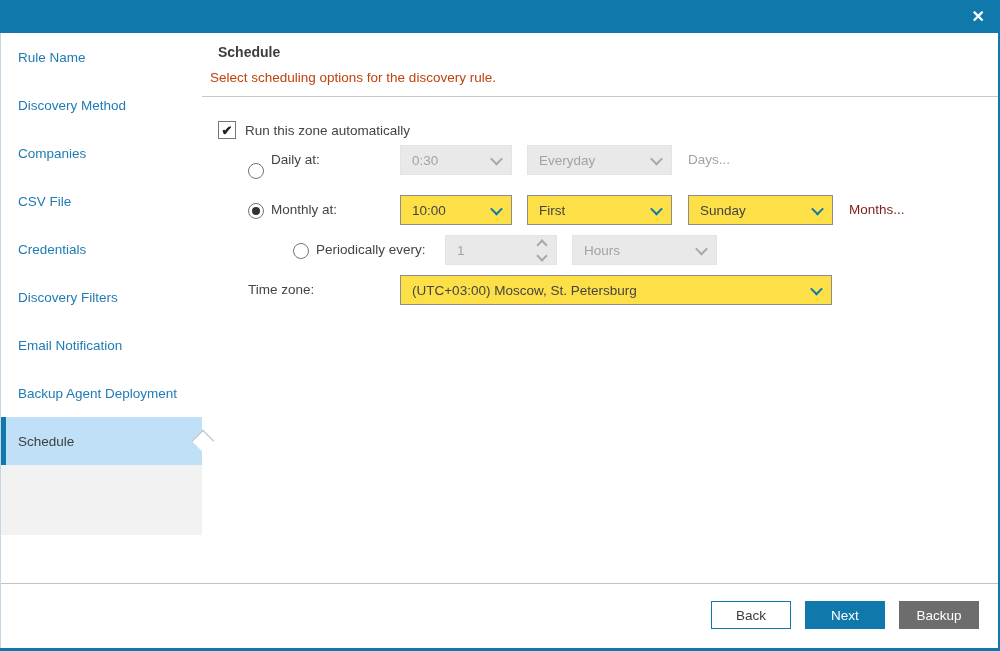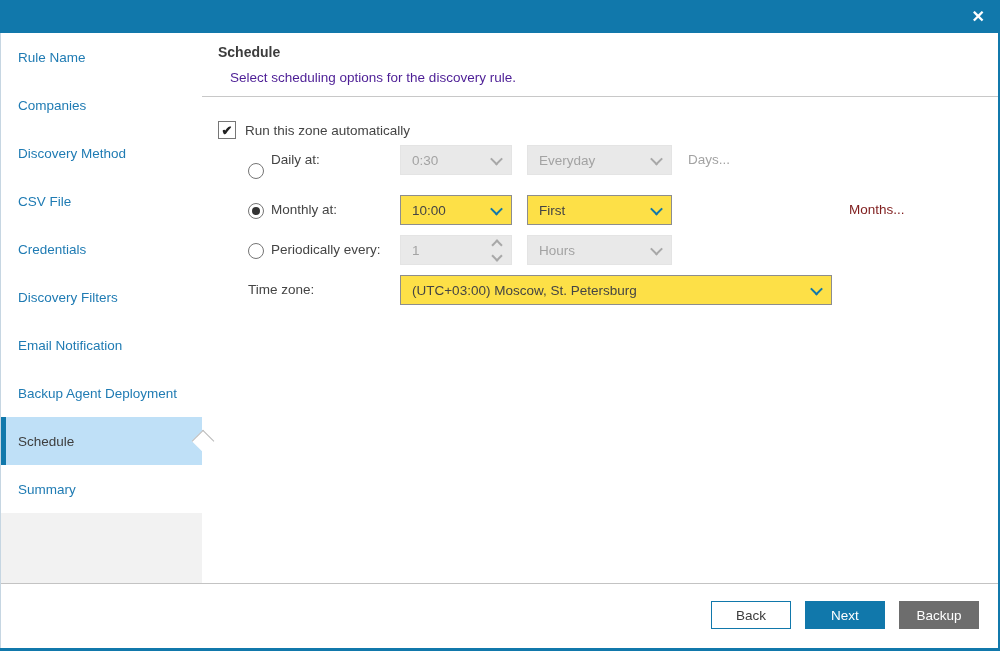--- a/index.html
+++ b/index.html
@@ -24,21 +24,21 @@
     color:#1f7bb3;font-size:13.5px;cursor:pointer;}
   .nav-item.selected{background:#bfe0f7;color:#3e3e3e;}
   .selbar{position:absolute;left:0;top:0;bottom:0;width:5px;background:#1178ab;}
   .notch{position:absolute;right:-9px;top:50%;margin-top:-8px;width:15px;height:15px;background:#fff;
     border-left:1px solid #b9b9b9;border-top:1px solid #b9b9b9;transform:rotate(45deg);z-index:2;}
   .sidebar-filler{height:70px;background:#f2f2f2;}
 
   
   .main{position:absolute;left:202px;top:33px;right:2px;height:550px;background:#fff;}
   .main-title{position:absolute;left:16px;top:11px;font-size:14px;font-weight:bold;color:#3c3c3c;}
-  .main-subtitle{position:absolute;left:28px;top:37px;font-size:13.5px;color:#4c1d95;}
+  .main-subtitle{position:absolute;left:8px;top:37px;font-size:13.5px;color:#c2410c;}
   .header-sep{position:absolute;left:0;right:0;top:63px;border-top:1px solid #c8c8c8;}
 
   
   .chk-row{position:absolute;left:16px;top:88px;height:18px;display:flex;align-items:center;cursor:pointer;}
   .checkbox{width:16px;height:16px;border:1px solid #767676;background:#fff;display:flex;align-items:center;justify-content:center;
     font-size:13px;color:#222;font-weight:bold;line-height:1;}
   .chk-label{margin-left:9px;font-size:13.5px;color:#444;}
 
   
   .radio{position:absolute;left:46px;width:14px;height:14px;border:1px solid #757575;border-radius:50%;background:#fff;cursor:pointer;}
@@ -63,44 +63,44 @@
 
   
   .footer-sep{position:absolute;left:0;right:0;top:583px;border-top:1px solid #c3c3c3;}
   .btn{position:absolute;top:601px;width:80px;height:28px;box-sizing:border-box;font-size:13.5px;
     display:flex;align-items:center;justify-content:center;cursor:pointer;font-family:inherit;}
   .btn-back{left:711px;background:#fff;border:1px solid #1178ab;color:#3c3c3c;}
   .btn-next{left:805px;background:#1178ab;border:1px solid #1178ab;color:#fff;}
   .btn-cancel{left:899px;background:#6d6d6d;border:1px solid #6d6d6d;color:#fff;}
 
   
-  .r1{top:112px;} .r2{top:162px;} .r3{top:202px;} .r4{top:242px;}
+  .r1{top:112px;} .r2{top:162px;} .r3{top:202px;margin-left:45px;} .r4{top:242px;}
   .radio.r1{top:130px;} .radio.r2{top:170px;} .radio.r3{top:210px;}
   .c1{left:198px;width:112px;} .c2{left:325px;width:145px;} .c3{left:486px;width:145px;}
   .tzbox{left:198px;width:432px;}
   .lk1{left:486px;} .lk2{left:647px;}
 </style>
 </head>
 <body>
 
 <div class="window">
 
   <div class="titlebar">
     <span class="close">✕</span>
   </div>
 
   <div class="sidebar">
     <div class="nav-item">
         <span>Rule Name</span>
       </div>
     <div class="nav-item">
-        <span>Companies</span>
+        <span>Discovery Method</span>
       </div>
     <div class="nav-item">
-        <span>Discovery Method</span>
+        <span>Companies</span>
       </div>
     <div class="nav-item">
         <span>CSV File</span>
       </div>
     <div class="nav-item">
         <span>Credentials</span>
       </div>
     <div class="nav-item">
         <span>Discovery Filters</span>
       </div>
@@ -108,23 +108,20 @@
         <span>Email Notification</span>
       </div>
     <div class="nav-item">
         <span>Backup Agent Deployment</span>
       </div>
     <div class="nav-item selected">
       <span class="selbar"></span>
       <span>Schedule</span>
       <span class="notch"></span>
     </div>
-    <div class="nav-item">
-        <span>Summary</span>
-      </div>
     <div class="sidebar-filler"></div>
   </div>
 
   <div class="main">
     <div class="main-title">Schedule</div>
     <div class="main-subtitle">Select scheduling options for the discovery rule.</div>
     <div class="header-sep"></div>
 
     <div class="chk-row">
       <span class="checkbox">
@@ -148,20 +145,24 @@
     <span class="radio on r2"></span>
     <span class="row-label r2">Monthly at:</span>
     <div class="sel enabled c1 r2">
       <span>10:00</span>
       <span class="chev"></span>
     </div>
     <div class="sel enabled c2 r2">
       <span>First</span>
       <span class="chev"></span>
     </div>
+    <div class="sel enabled c3 r2">
+      <span>Sunday</span>
+      <span class="chev"></span>
+    </div>
     <span class="link enabled r2 lk2">Months...</span>
 
     <span class="radio r3"></span>
     <span class="row-label r3">Periodically every:</span>
     <div class="sel disabled c1 r3">
       <span>1</span>
       <span class="spin-arrows">
         <span class="spin-up"></span>
         <span class="spin-down"></span>
       </span>

